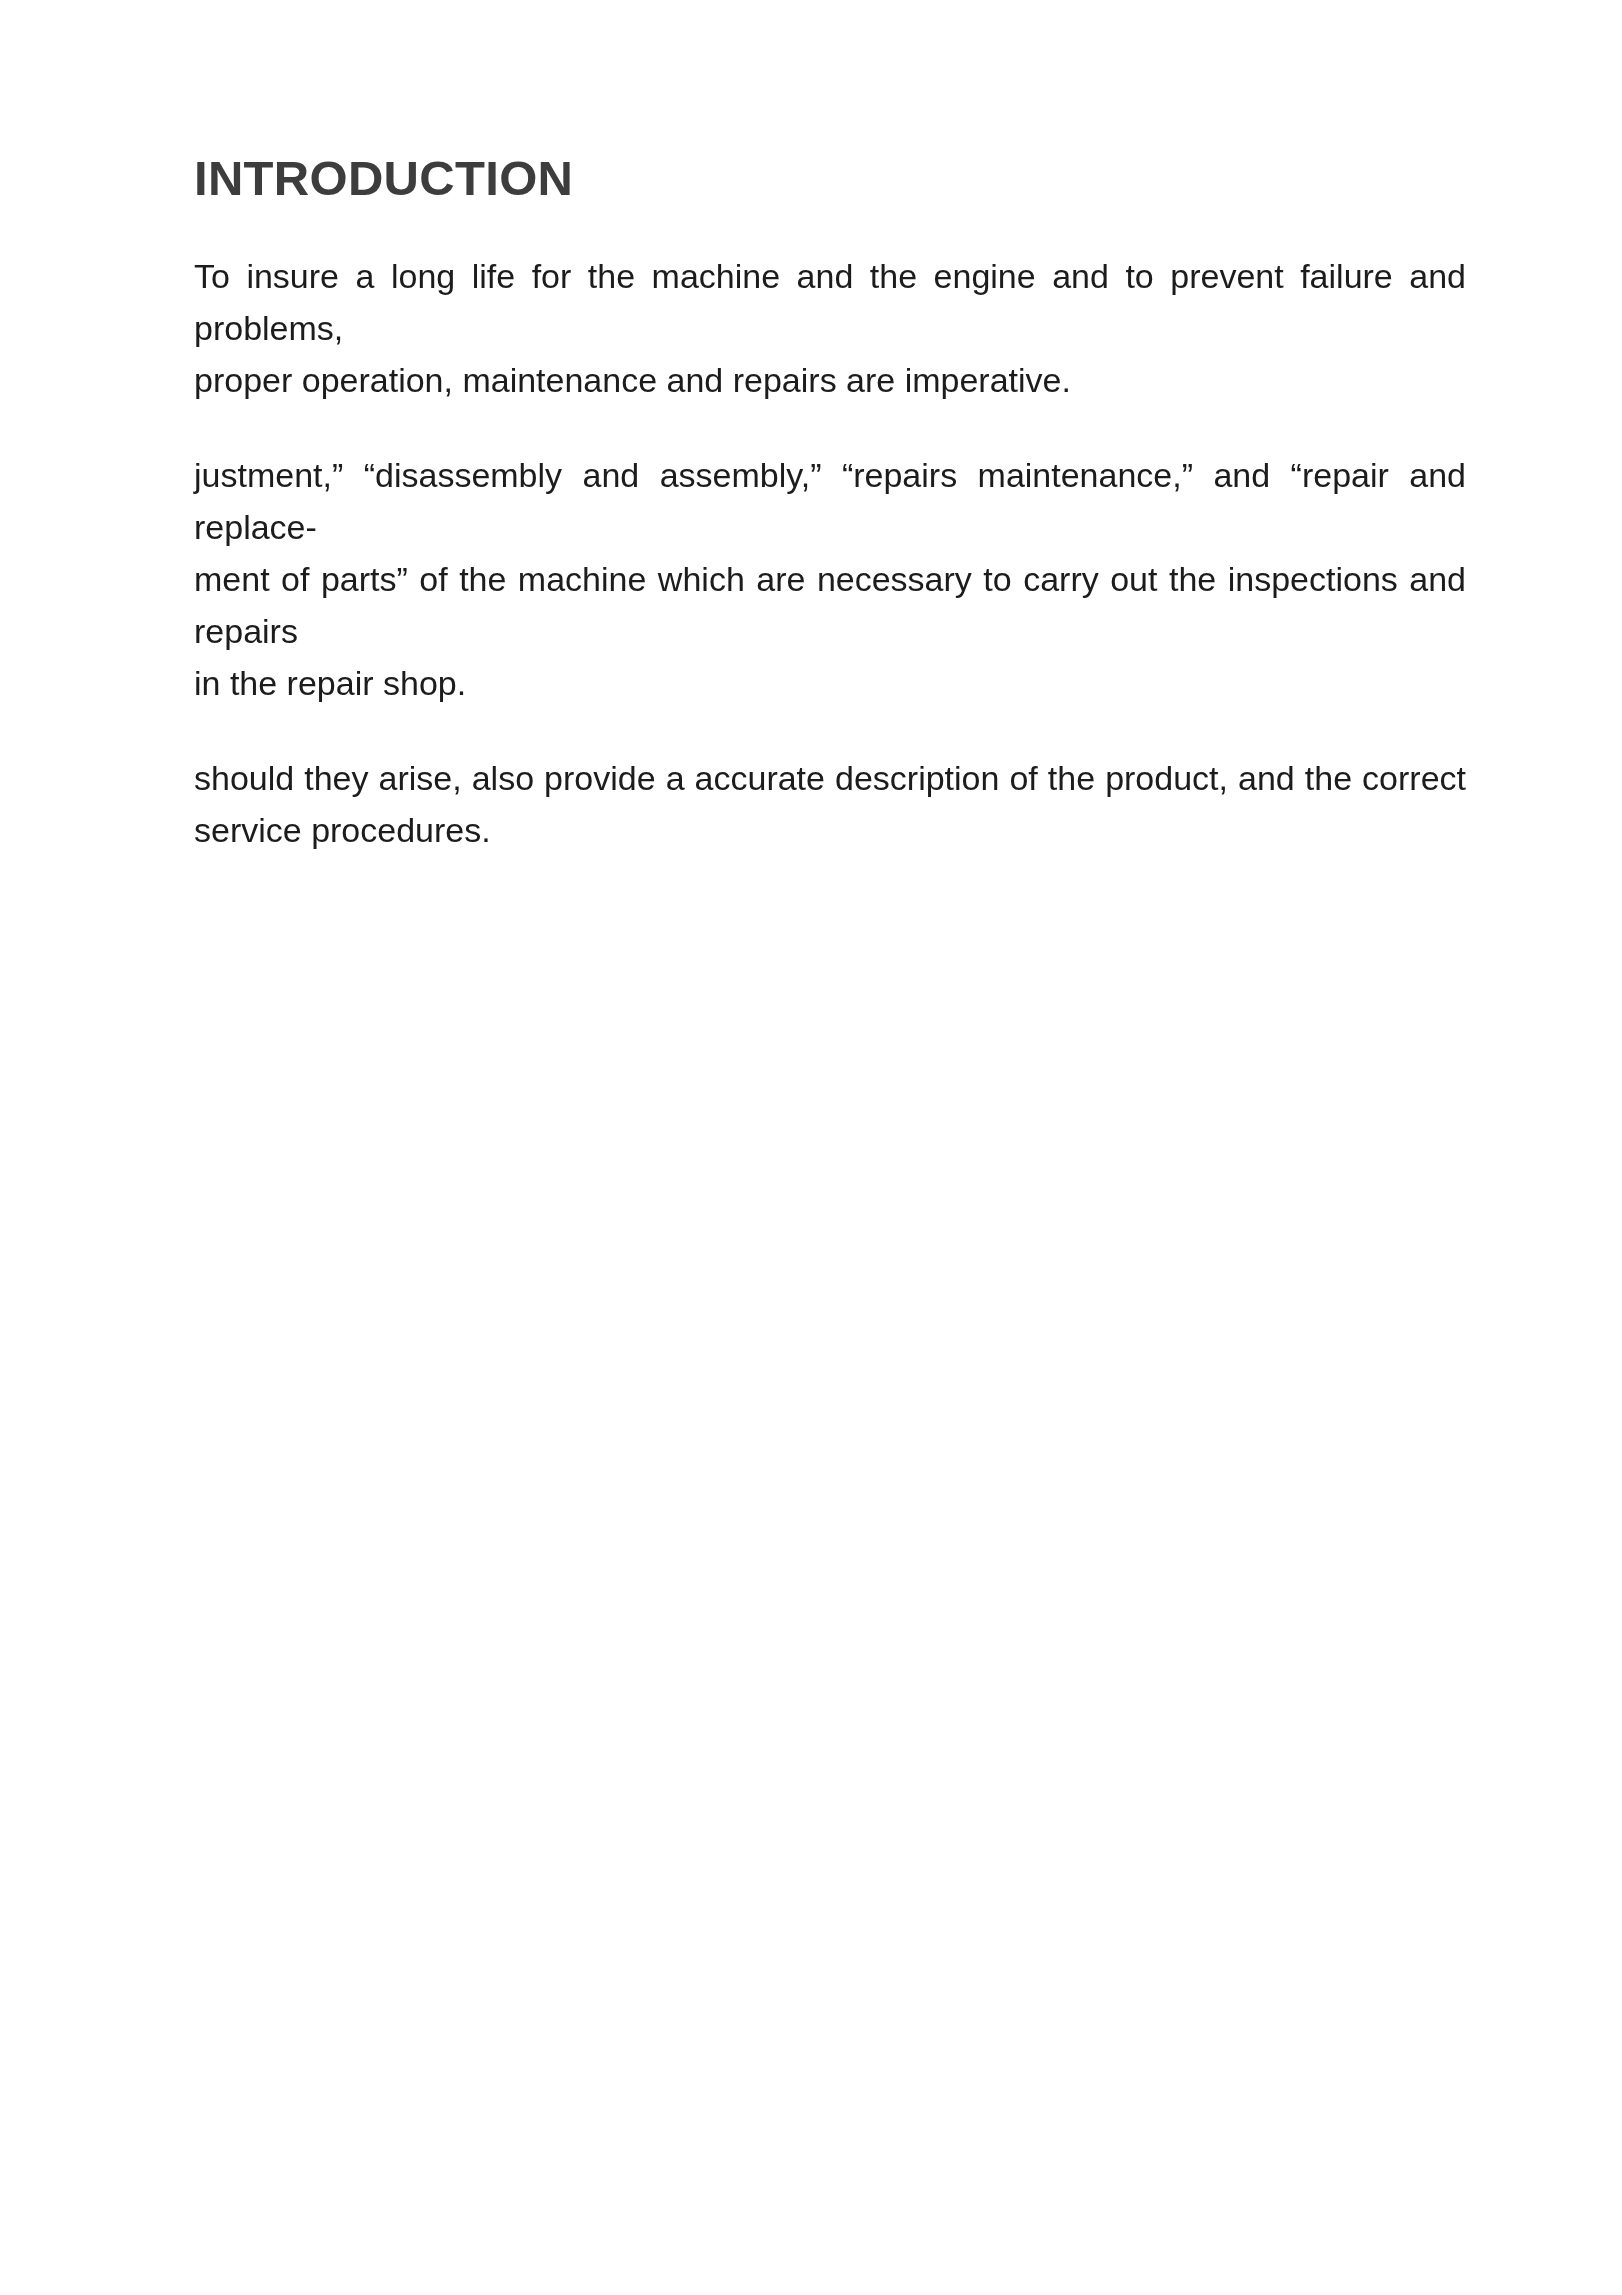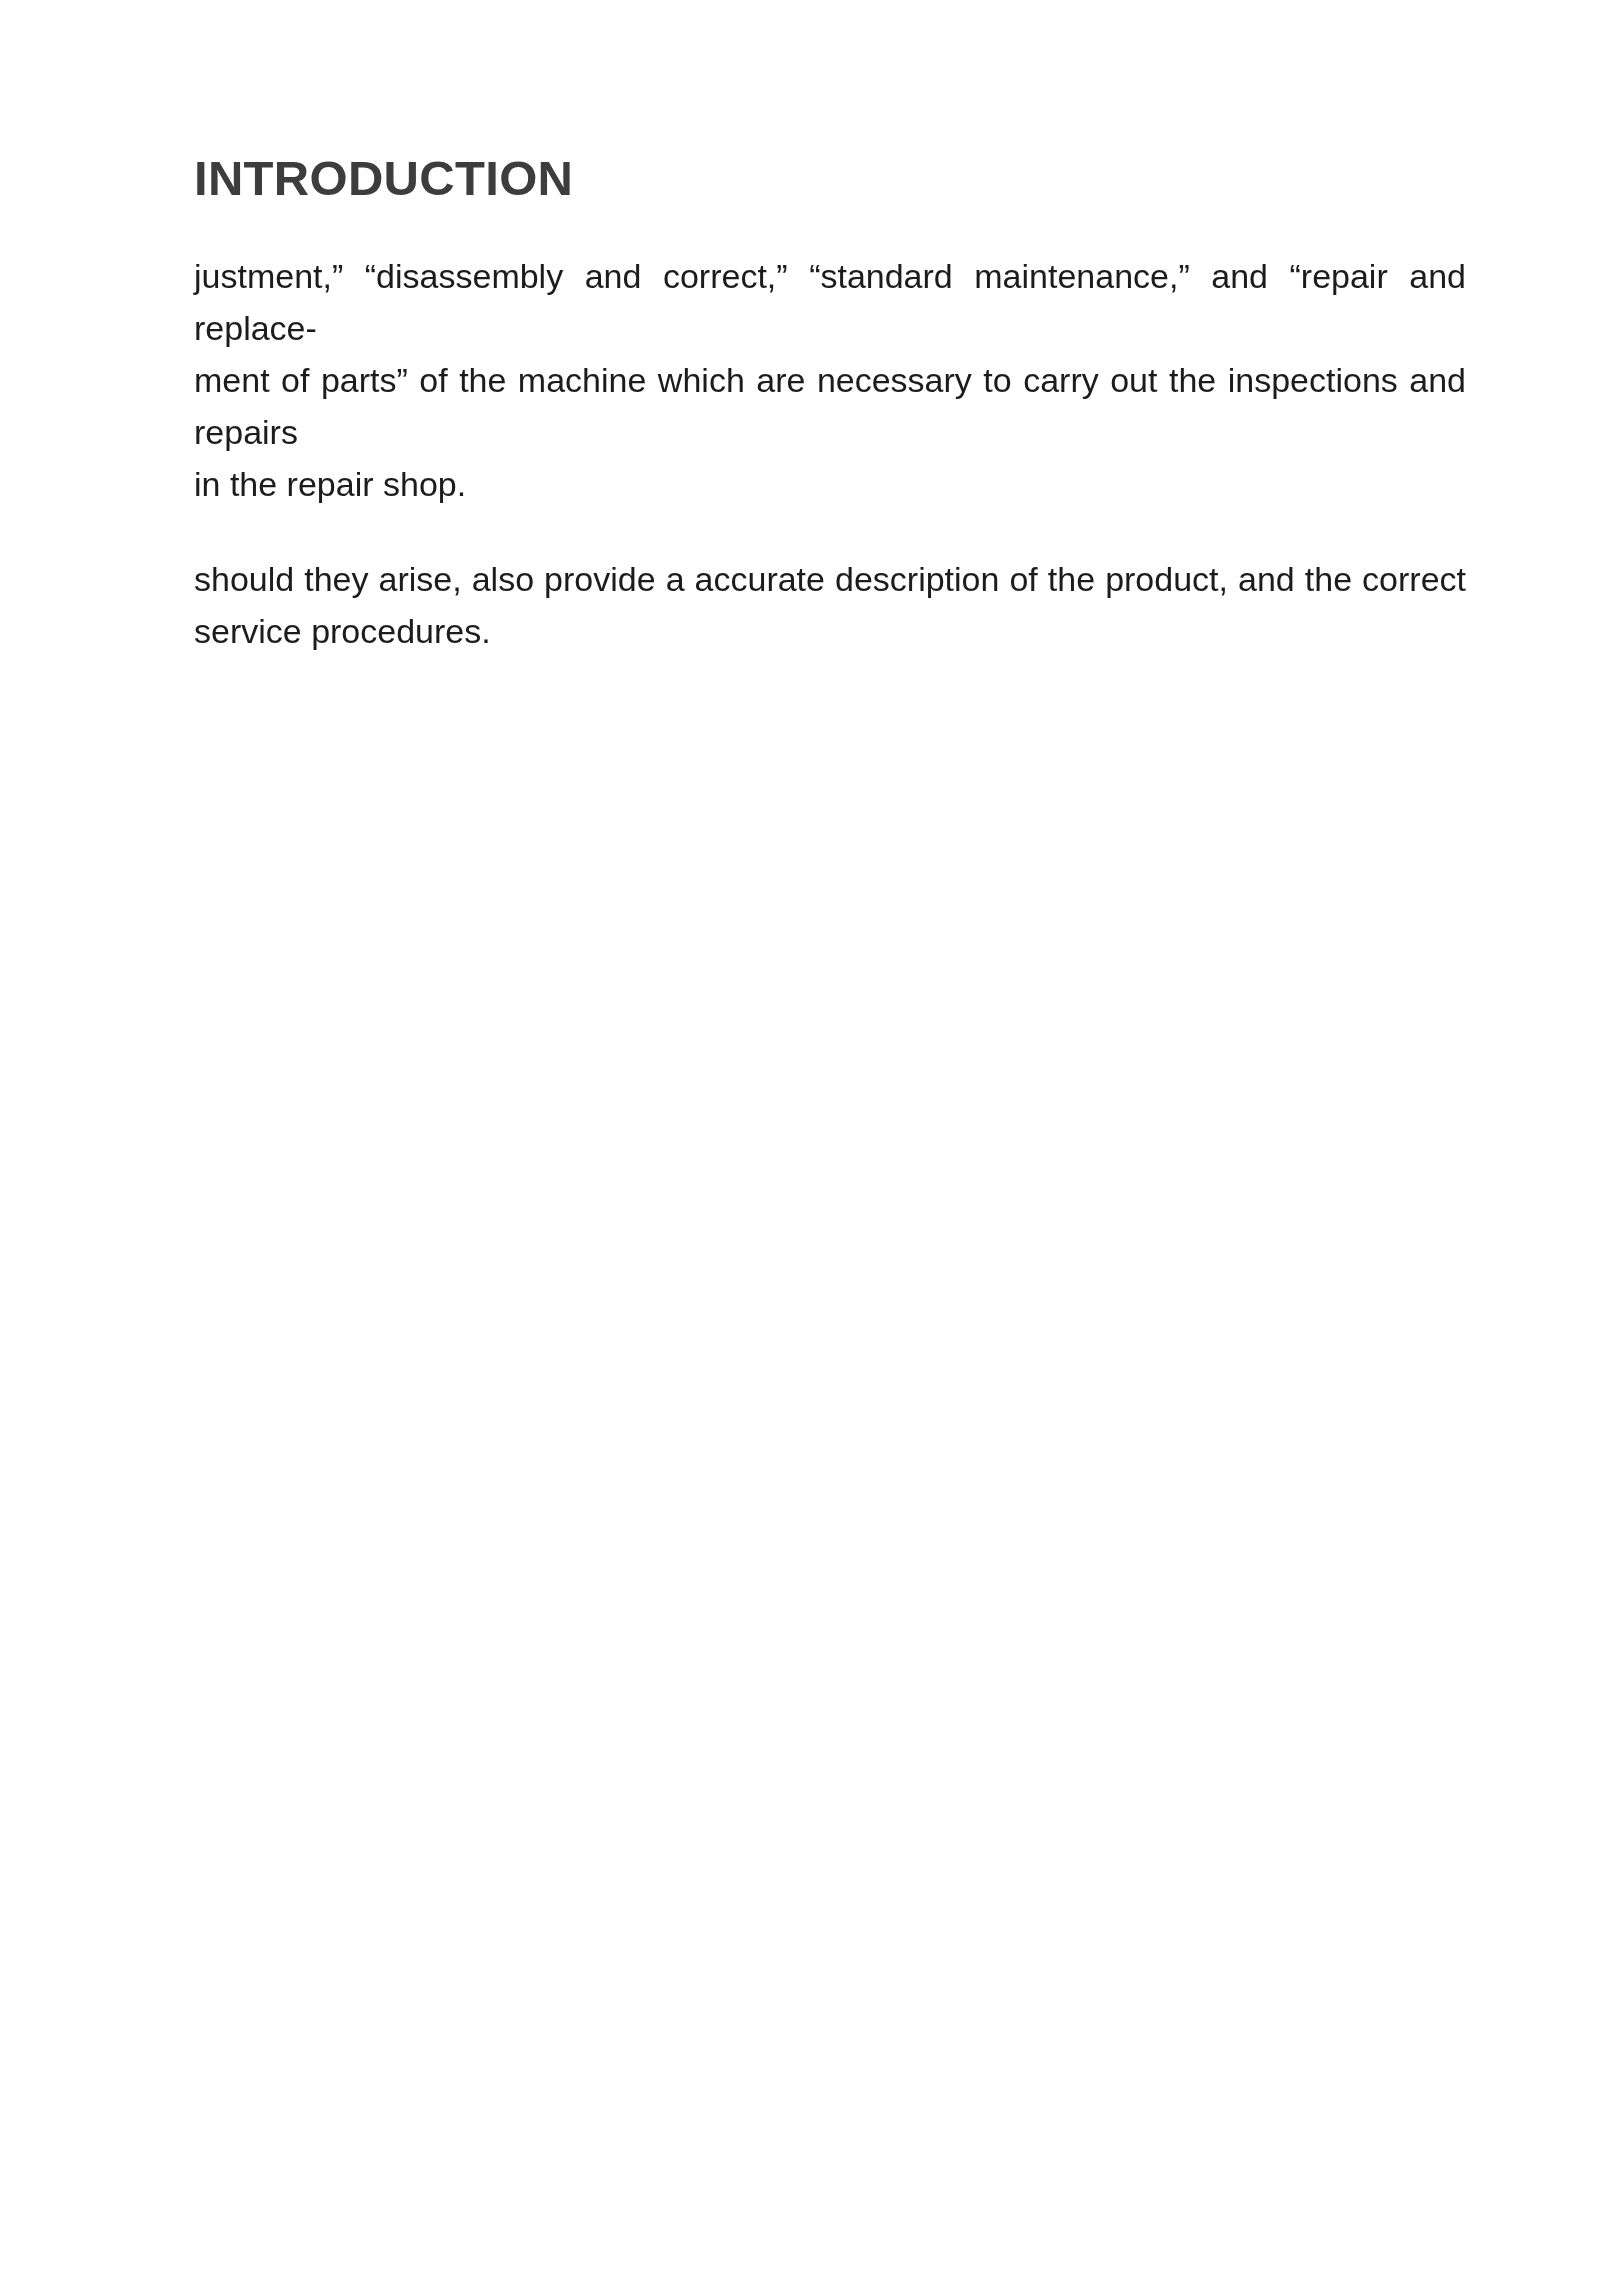--- a/index.html
+++ b/index.html
@@ -46,23 +46,27 @@
     text-align:left;
   }
 </style>
 </head>
 <body>
 
 <div class="page">
 
   <h1 class="heading">INTRODUCTION</h1>
 
+  <div class="para">
+    <div class="line just">To insure a long life for the machine and the engine and to prevent failure and problems,</div>
+    <div class="line last">proper operation, maintenance and repairs are imperative.</div>
+  </div>
 
   <div class="para">
-    <div class="line just">justment,” “disassembly and correct,” “standard maintenance,” and “repair and replace-</div>
+    <div class="line just">justment,” “disassembly and assembly,” “repairs maintenance,” and “repair and replace-</div>
     <div class="line just">ment of parts” of the machine which are necessary to carry out the inspections and repairs</div>
     <div class="line last">in the repair shop.</div>
   </div>
 
   <div class="para">
     <div class="line just">should they arise, also provide a accurate description of the product, and the correct</div>
     <div class="line last">service procedures.</div>
   </div>
 
 </div>

